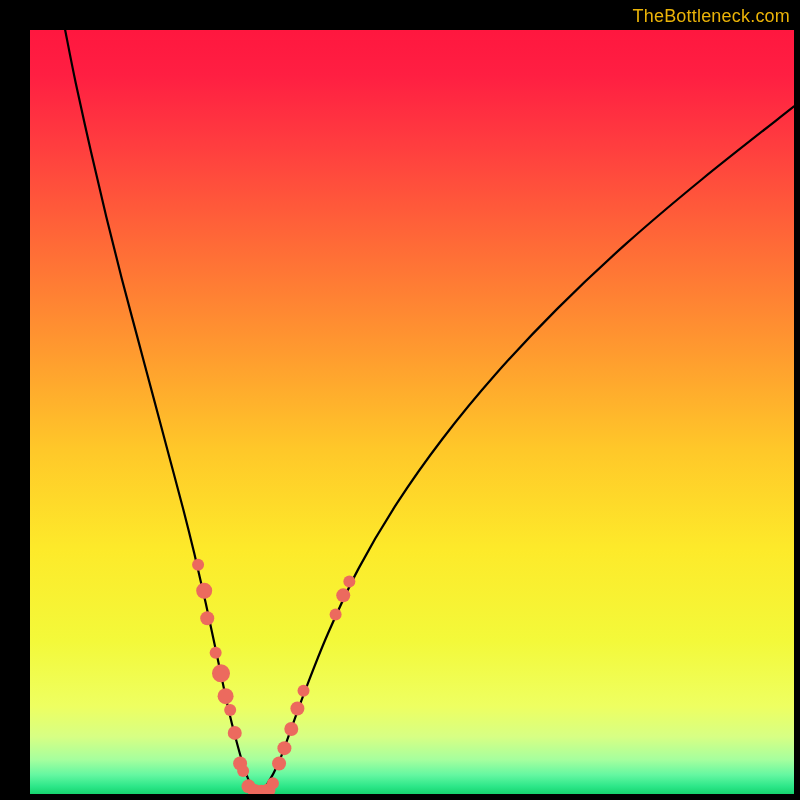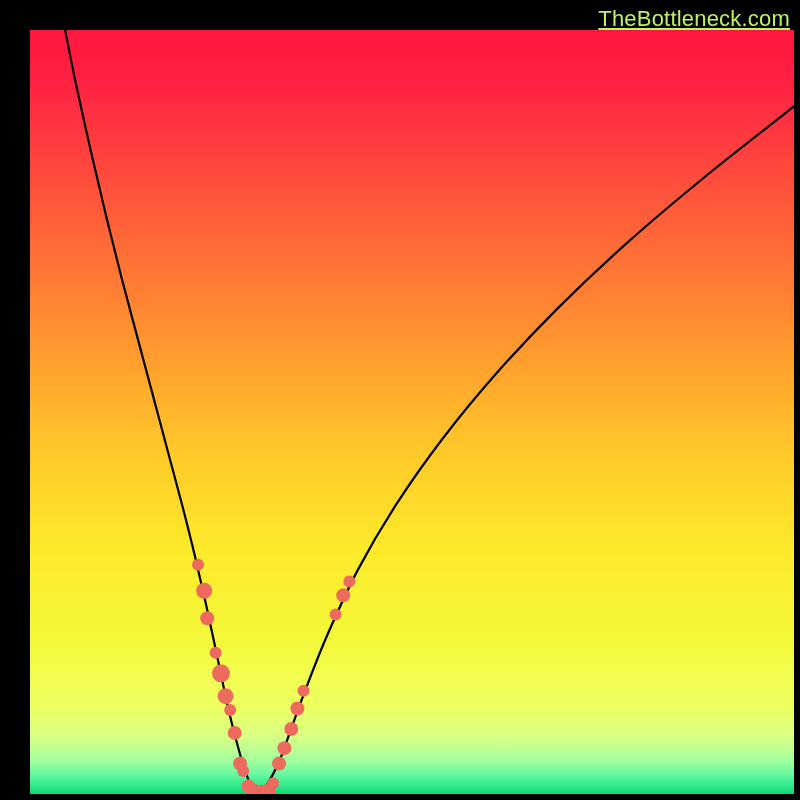--- a/index.html
+++ b/index.html
@@ -23,26 +23,25 @@
     position: absolute;
     left: 0;
     top: 0;
     width: 764px;
     height: 764px;
   }
   .watermark {
     position: absolute;
     top: 6px;
     right: 10px;
-    color: #bef264;
-    font-size: 22px;
+    color: #eab308;
+    font-size: 18px;
     font-weight: 500;
     letter-spacing: 0.2px;
     user-select: none;
-    text-decoration: underline;
   }
   svg { display: block; }
 </style>
 </head>
 <body>
 
 <div class="watermark">TheBottleneck.com</div>
 
 <div class="frame">
   <svg class="plot" viewBox="0 0 764 764">

